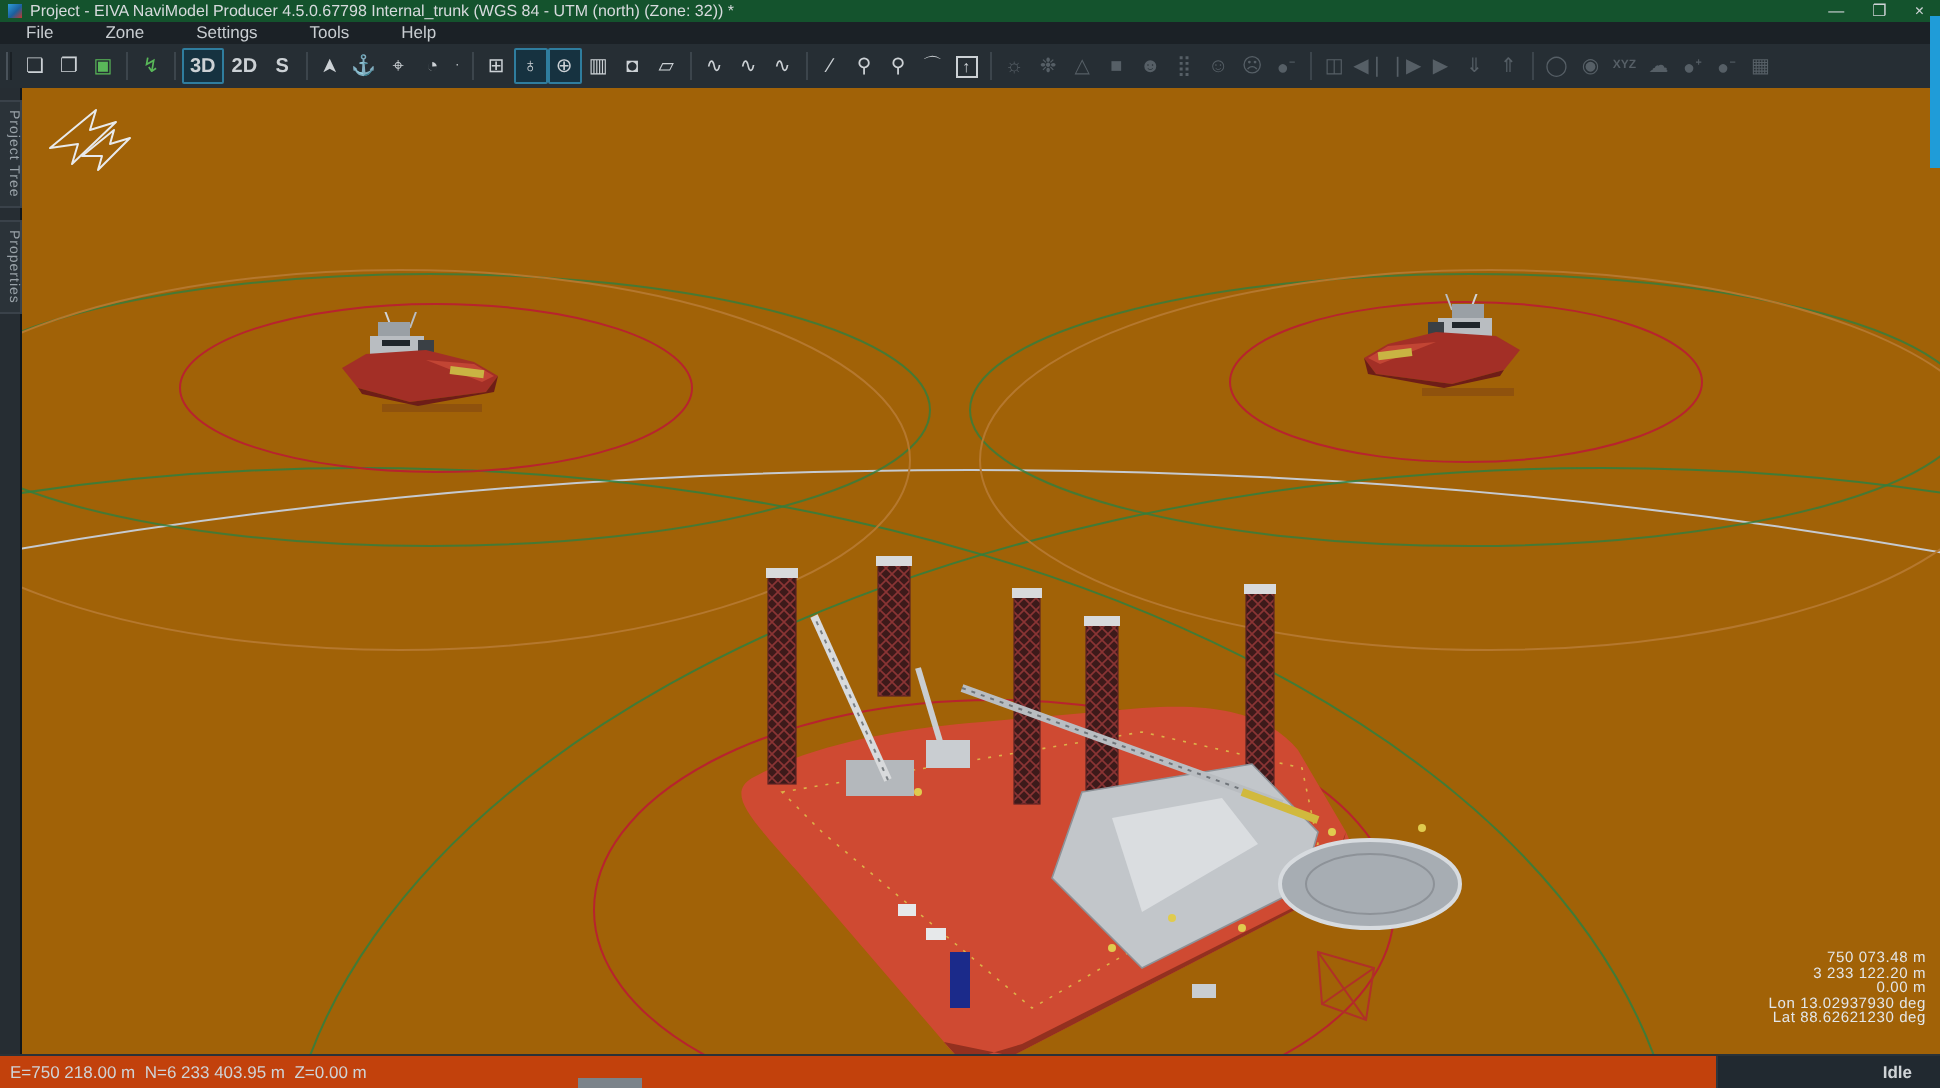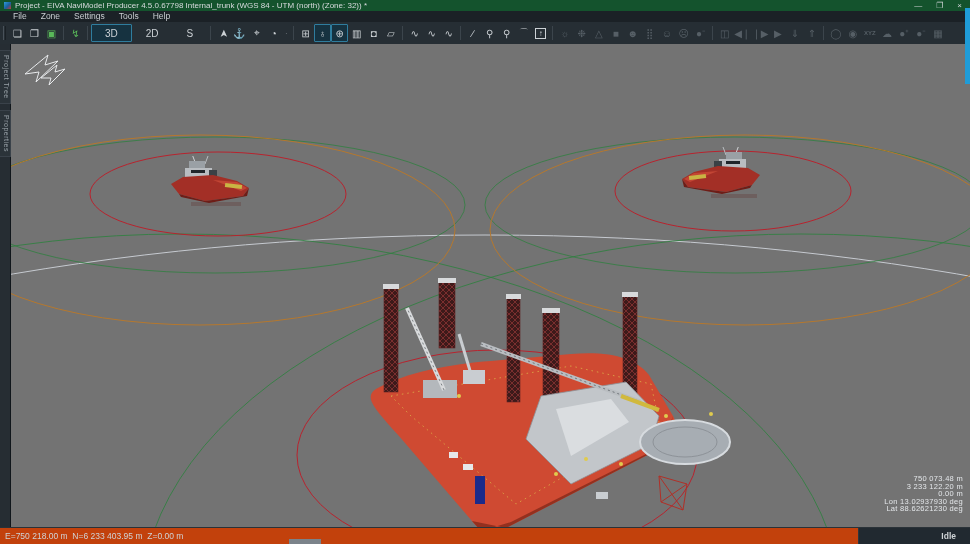--- a/index.html
+++ b/index.html
@@ -12,55 +12,55 @@
     background:#14532d; display:flex; align-items:center; padding:0 4px;
     color:#d7dadd; font-size:8px; white-space:nowrap; }
   .appicon { width:7px; height:7px; margin-right:4px; flex:0 0 auto;
     background:linear-gradient(135deg,#2f9cd8 0%,#1b5f9e 55%,#c23a2e 100%); }
   .title-text { overflow:hidden; text-overflow:ellipsis; }
   .win-controls { margin-left:auto; display:flex; gap:14px; padding-right:4px; }
   .win-controls span { font-size:8px; color:#cfd3d6; cursor:default; line-height:11px; }
 
   
   .menubar { position:absolute; left:0; top:11px; width:970px; height:11px;
-    background:#1b2126; display:flex; align-items:center; gap:0; color:#c8cdd1;
+    background:#1b2126; display:flex; align-items:center; gap:12px; color:#c8cdd1;
     font-size:8.5px; padding-left:6px; }
   .menu-item { padding:0 7px; line-height:11px; cursor:default; }
 
   
   .toolbar { position:absolute; left:0; top:22px; width:970px; height:22px;
     background:#262e34; display:flex; align-items:center; padding:0 2px; }
   .tb-grip { width:3px; height:14px; border-left:1px solid #49525a;
     border-right:1px solid #1a2025; margin:0 3px 0 1px; }
   .tb-sep { width:1px; height:14px; background:#3c454c; margin:0 3px; flex:0 0 auto; }
   .tb-btn { flex:0 0 auto; min-width:17px; height:18px; display:flex; align-items:center;
     justify-content:center; color:#ccd1d5; font-size:10px; border:1px solid transparent;
     border-radius:1px; cursor:default; }
-  .tb-btn.textbtn { font-size:10px; font-weight:normal; padding:0 13px;text-align:right; }
+  .tb-btn.textbtn { font-size:10px; font-weight:bold; padding:0 3px;text-align:right; }
   .tb-btn.active { background:#163240; border-color:#2f7d9e; }
   .tb-btn.disabled { color:#565f66; }
   .tb-btn.green { color:#59b859; }
   .tb-btn.narrow { min-width:8px; font-size:6px; }
   .tb-btn .rot { display:inline-block; transform:rotate(-90deg); }
   .tb-btn .boxed { border:1px solid #ccd1d5; font-size:8px; line-height:9px;
     width:11px; height:11px; text-align:center; }
   .tb-btn.xyz { font-size:6px; font-weight:bold; letter-spacing:0; }
   .toolbar-overflow { position:absolute; right:3px; top:47px; width:10px; height:10px;
     color:#8a9298; font-size:7px; line-height:10px; text-align:center; }
 
   
   .dockstrip { position:absolute; left:0; top:44px; width:11px; height:483px;
     background:#262d33; border-right:1px solid #10161b; }
   .dock-tab { writing-mode:vertical-rl; font-size:7px; color:#99a2a8;
     background:#2b3339; border:1px solid #3a424a; border-left:none; padding:4px 0;
     margin-top:6px; width:11px; text-align:center; letter-spacing:0.5px; cursor:default; }
 
   
   .viewport { position:absolute; left:11px; top:44px; width:959px; height:483px;
-    background:#737373; overflow:hidden; }
+    background:#a16207; overflow:hidden; }
   .scene { position:absolute; left:0; top:0; }
 
   .coord-overlay { position:absolute; right:7px; bottom:14px; text-align:right;
     color:#e3e6e9; font-size:7.5px; line-height:7.6px; letter-spacing:0.3px; }
 
   .blue-strip { position:absolute; right:0; top:8px; width:5px; height:76px;
     background:#1f9cd8; }
 
   
   .statusbar { position:absolute; left:0; top:527px; width:970px; height:17px;

